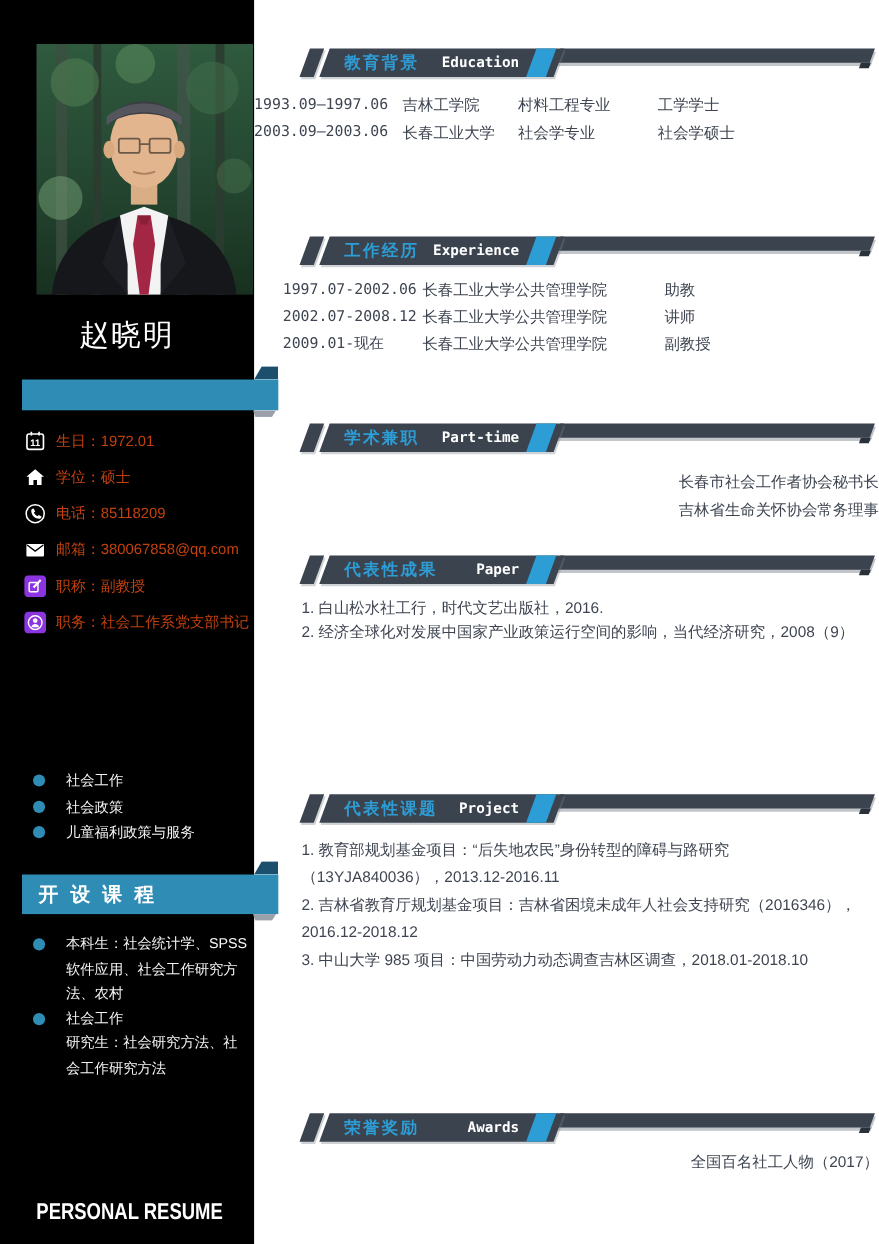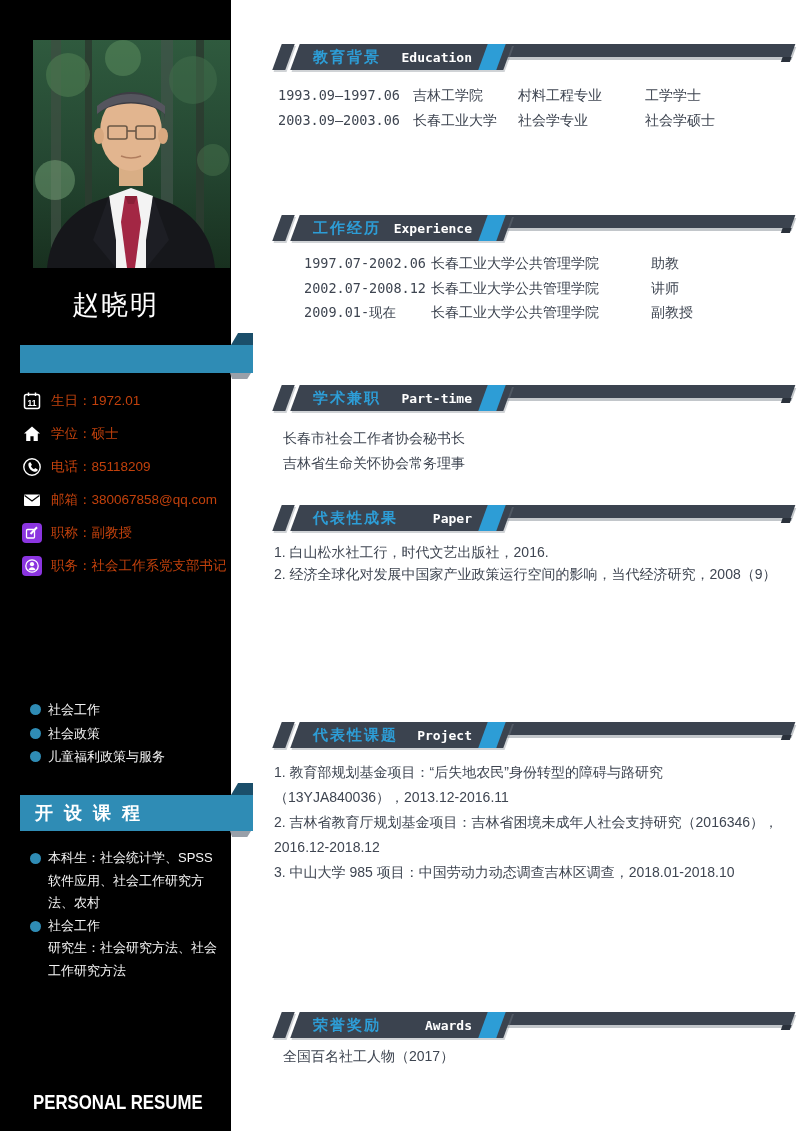--- a/index.html
+++ b/index.html
@@ -13,27 +13,27 @@
   .hdr-slash { position:absolute; left:46px; top:0; width:13px; height:26px; background:#3b434f; transform:skewX(-20deg); box-shadow:2px 2px 0 rgba(120,128,138,.35); }
   .hdr-main { position:absolute; left:64px; top:0; width:213px; height:26px; background:#3b434f; transform:skewX(-20deg); box-shadow:2px 2px 0 rgba(120,128,138,.35); z-index:2; }
   .hdr-main .unskew { transform:skewX(20deg); height:26px; display:flex; align-items:center; justify-content:space-between; padding:0 36px 0 18px; }
   .hdr-zh { color:#2d9dd6; font-size:15px; font-weight:bold; letter-spacing:2px; white-space:nowrap; }
   .hdr-en { color:#ffffff; font-size:13px; font-weight:bold; font-family:"DejaVu Sans Mono", monospace; white-space:nowrap; }
   .hdr-blue { position:absolute; left:252px; top:0; width:18px; height:26px; background:#2d9dd6; transform:skewX(-20deg); z-index:3; }
   .hdr-tail { position:absolute; left:276px; top:0; width:286px; height:13px; background:#3b434f; transform:skewX(-20deg); box-shadow:2px 3px 0 rgba(120,128,138,.45); z-index:1; }
   .hdr-tail::after { content:""; position:absolute; right:-1px; bottom:-5px; width:9px; height:5px; background:#2a313b; }
 
   .body-text { color:#3e4551; font-size:14px; }
-  .row { display:flex; line-height:24.5px; padding-left:47px; color:#3e4551; font-size:14px; }
+  .row { display:flex; line-height:24.5px; color:#3e4551; font-size:14px; }
   .col-period { width:135px; font-family:"DejaVu Sans Mono", monospace; font-size:13.5px; }
   .col-school { width:105px; }
   .col-major  { width:127px; }
   .exp-period { width:127px; font-family:"DejaVu Sans Mono", monospace; font-size:13.5px;margin-left:26px; }
   .exp-org { width:220px; }
-  .plain-list { padding-left:52px; line-height:25px; }
+  .plain-list { padding-left:52px; line-height:25px;text-align:right; }
   .num-list { padding:0 14px 0 43px; line-height:25px; }
   .num-list .item { margin-bottom:0; }
   .paper-list { line-height:21.5px; }
   .paper-list .item { margin-bottom:0; }
 
   .edu-content { margin-top:13px; }
   .exp-content { margin-top:10px; }
   .part-content { margin-top:15px; }
   .paper-content { margin-top:11px; }
   .proj-content { margin-top:12px; }
@@ -51,21 +51,21 @@
   .ribbon-title { color:#fff; font-size:18px; font-weight:bold; letter-spacing:3px; padding-left:15px; white-space:nowrap; }
   .ribbon-research { top:641px; height:37px; line-height:37px; }
   .ribbon-courses { top:795px; height:36px; line-height:36px; }
 
   .info-list { position:absolute; left:22px; top:384px; right:6px; }
   .info-row { display:flex; align-items:center; height:33px; gap:9px; }
   .info-icon { width:20px; height:20px; flex:none; display:block; }
   .info-text { color:#c2410c; font-size:13.5px; white-space:nowrap; }
 
   .side-list { position:absolute; left:30px; right:4px; }
-  .side-item { display:flex; gap:7px; color:#f4f4f4; font-size:13px; }
+  .side-item { display:flex; gap:19px; color:#f4f4f4; font-size:13px; }
   .bullet { width:11px; height:11px; border-radius:50%; background:#2f8cb5; flex:none; margin-top:6px; }
   .research-list { top:698px; }
   .research-list .side-item { line-height:23.5px; }
   .courses-list { top:847px; }
   .courses-list .side-item { line-height:22.6px; }
   .courses-list .side-text { width:186px; white-space:pre-line; }
 
   .footer-brand { position:absolute; left:33px; top:1090px; color:#fff; font-size:21px; font-weight:900; transform:scaleX(.8); transform-origin:left center; white-space:nowrap; }
 </style>
 </head>

